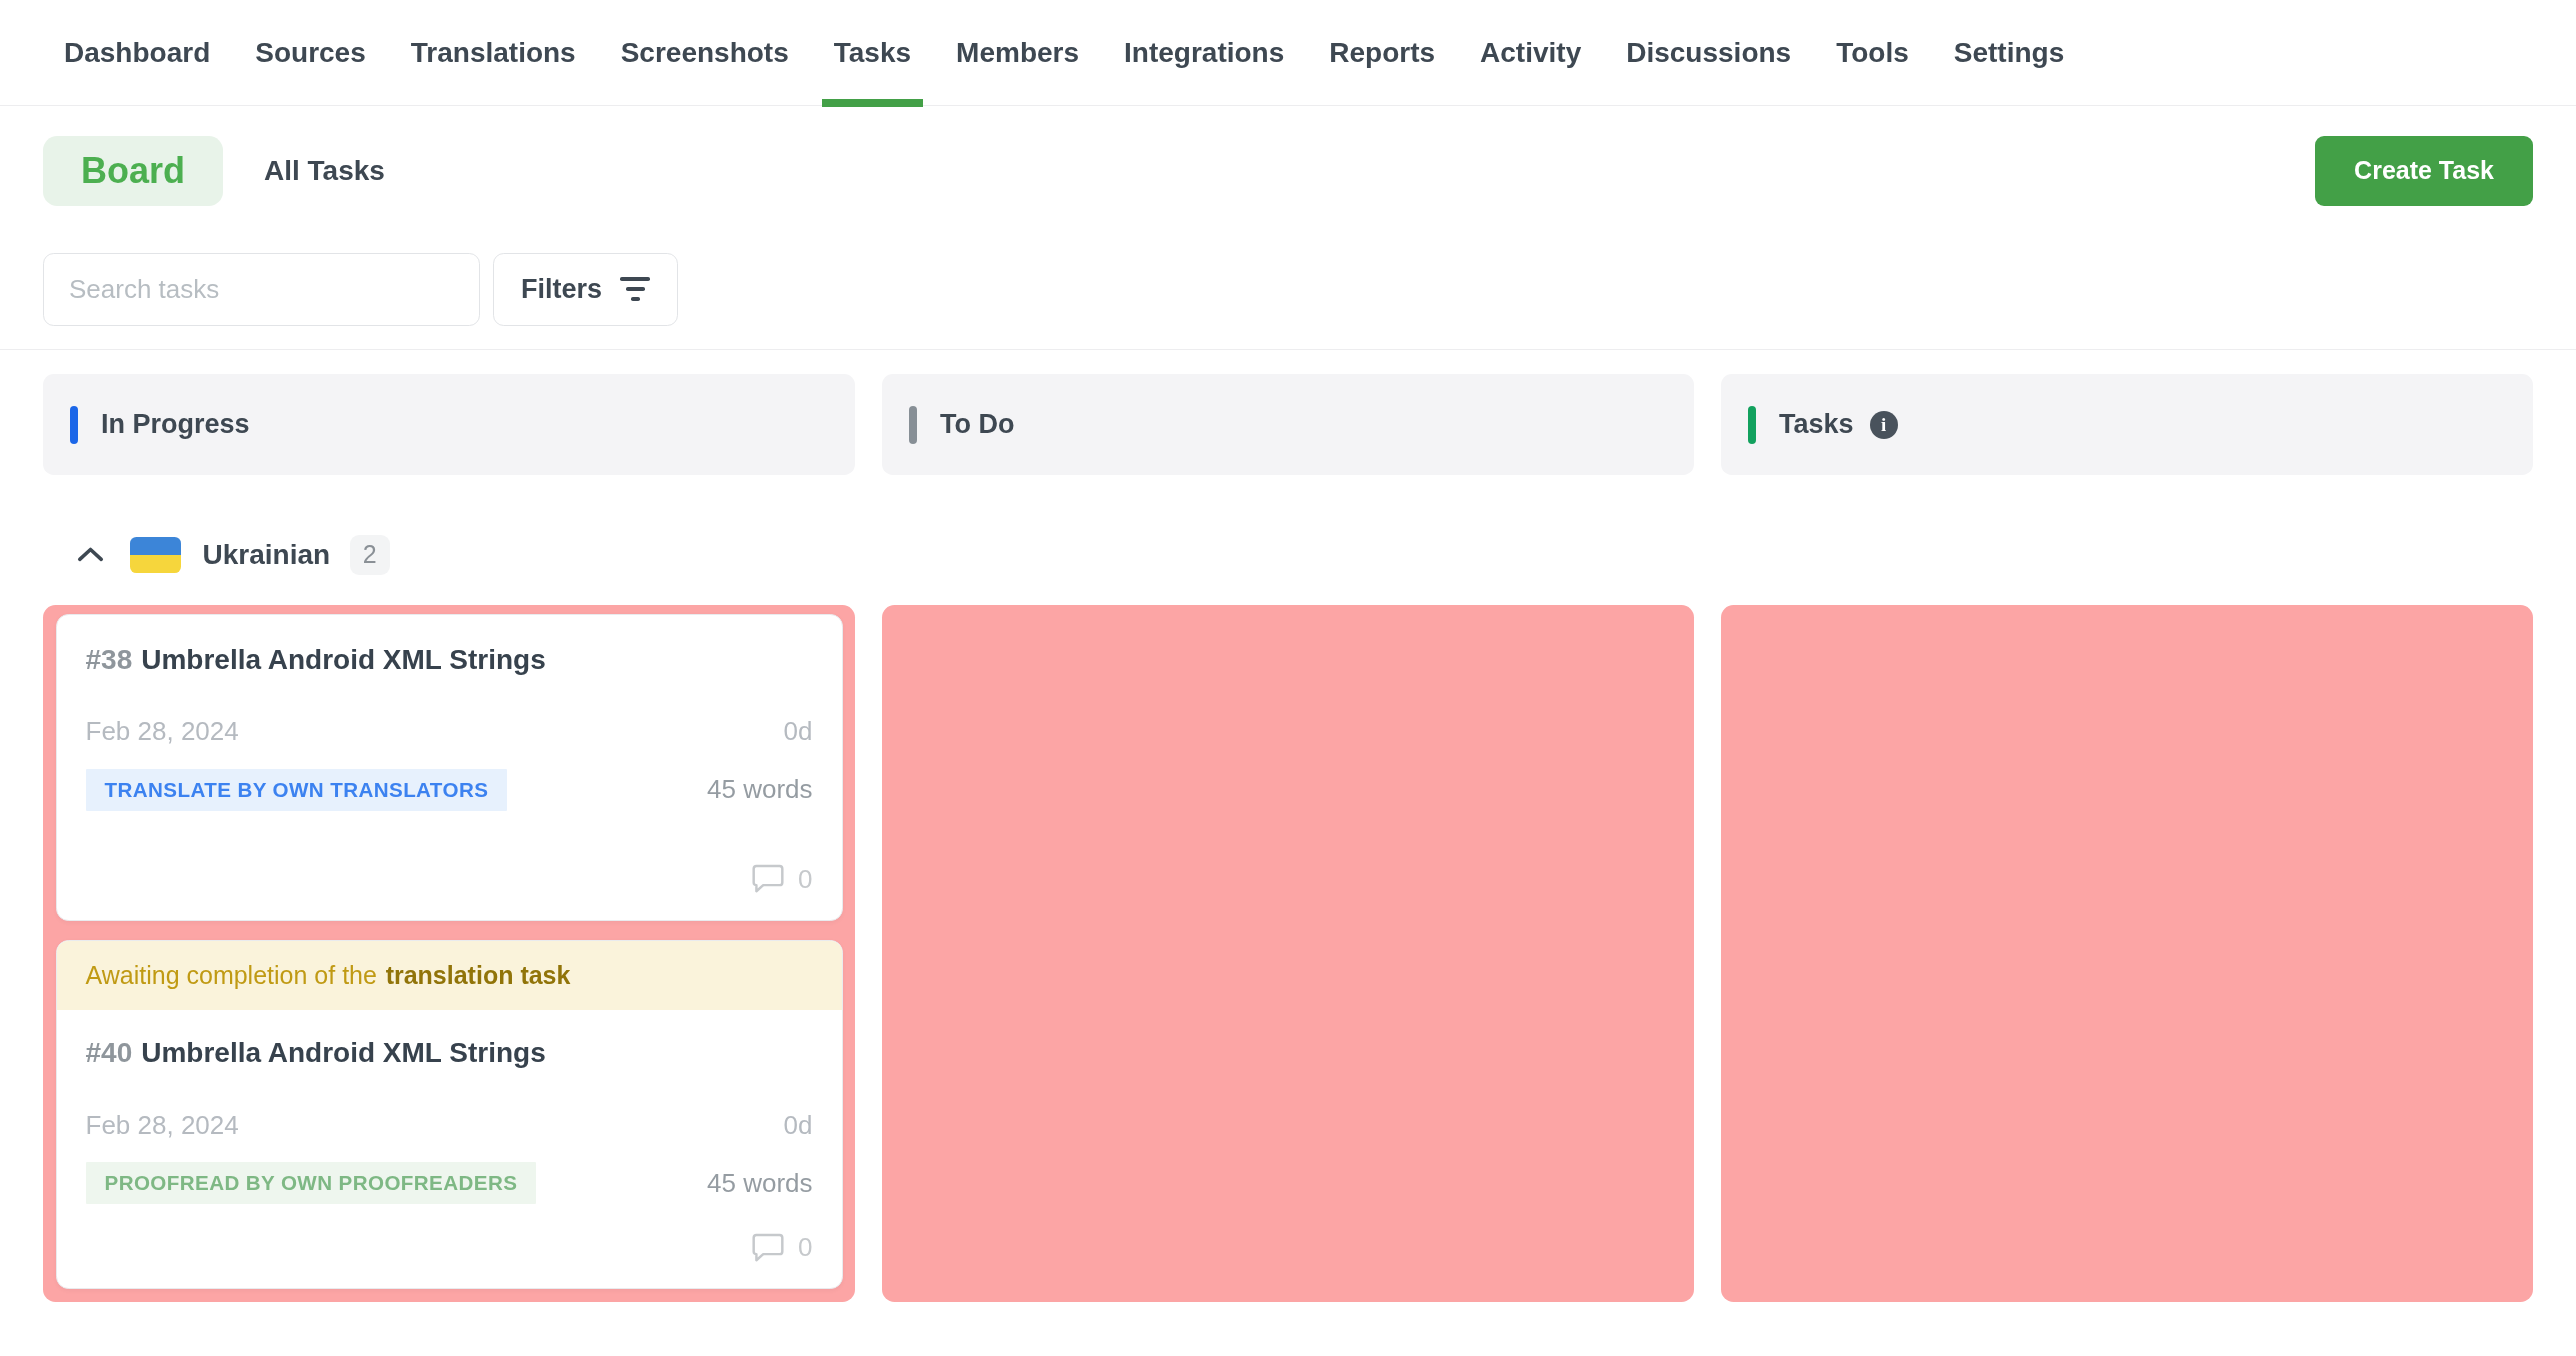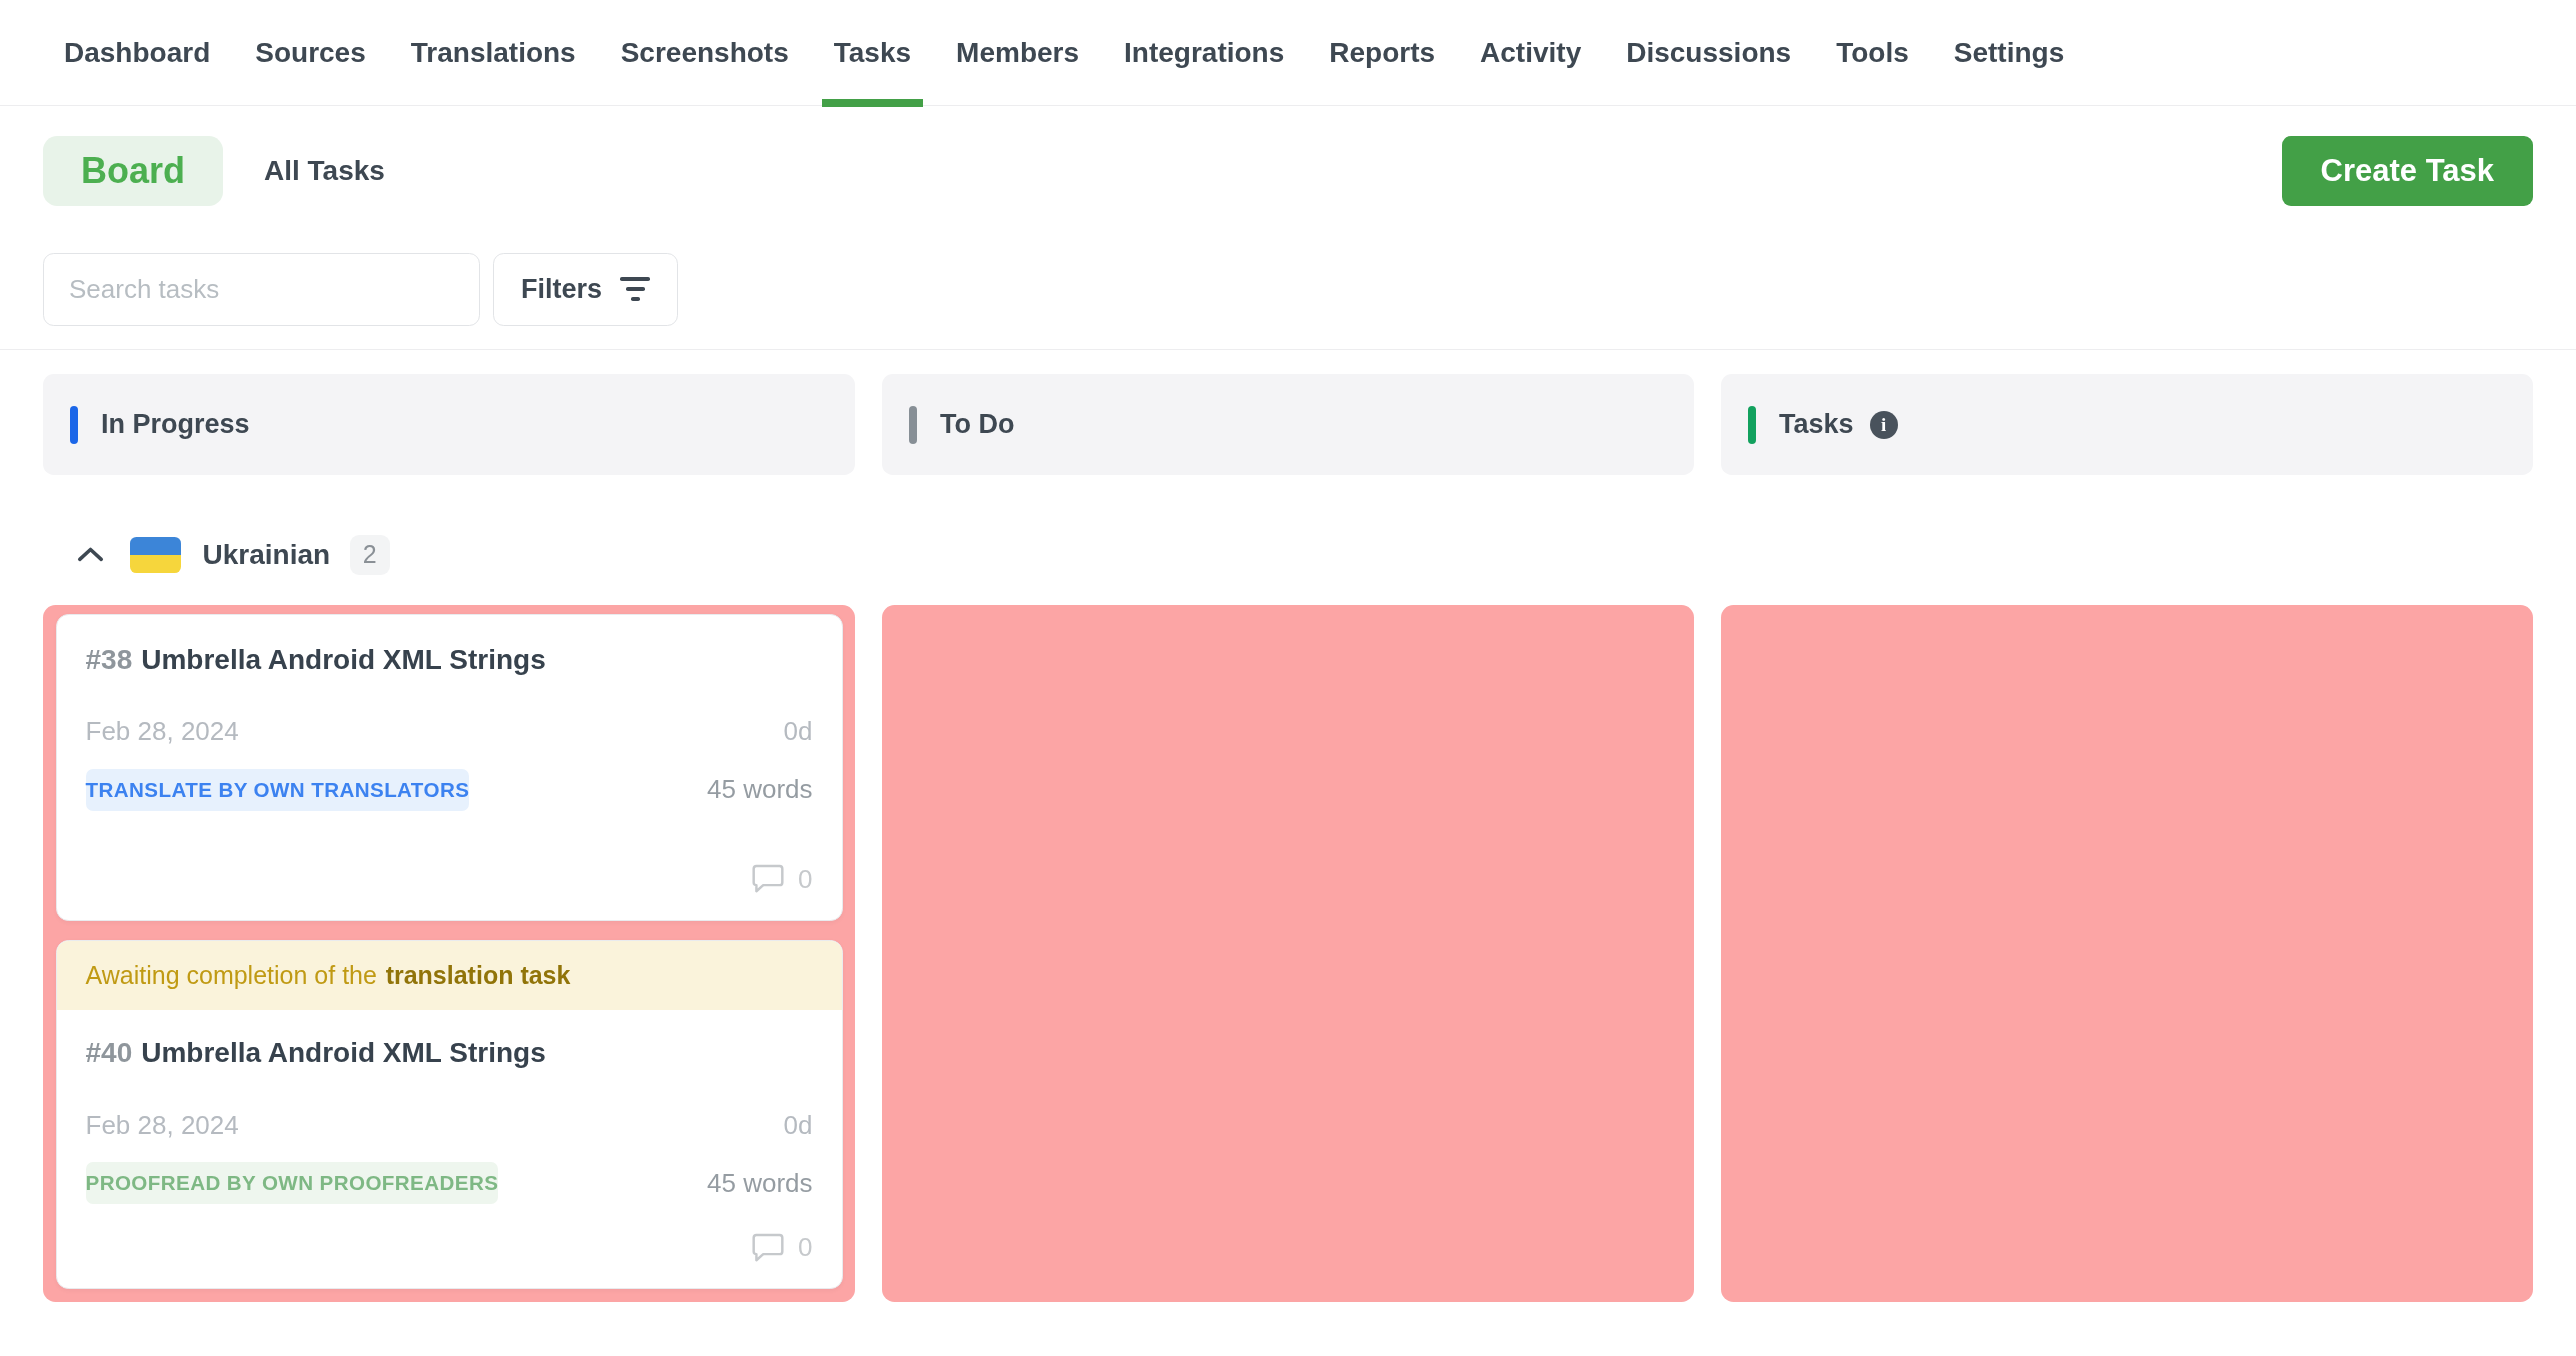--- a/index.html
+++ b/index.html
@@ -18,21 +18,21 @@
   .page { padding:0 43px; }
 
   
   .view-row { margin-top:29.5px; display:flex; align-items:center; height:70px; }
   .board-pill { height:70px; padding:0 38px; background:#e8f3e9; color:#4caf50;
                 border:none; border-radius:14.3px; font-size:36px; font-weight:600;
                 font-family:inherit; cursor:pointer; }
   .all-tasks-tab { margin-left:41px; background:none; border:none; font-size:28px;
                 font-weight:600; color:#3e4852; font-family:inherit; cursor:pointer; }
   .create-task { margin-left:auto; height:70px; padding:0 39px; background:#43a047;
-                color:#ffffff; border:none; border-radius:9px; font-size:31px;
+                color:#ffffff; border:none; border-radius:9px; font-size:25px;
                 font-weight:600; font-family:inherit; cursor:pointer; }
 
   
   .filter-row { margin-top:47px; display:flex; height:73px; gap:13px; }
   .search-input { width:437px; height:73px; border:1.8px solid #e2e4e7; border-radius:10.7px;
                 padding:0 25px; font-size:26px; color:#3e4852; font-family:inherit; outline:none; }
   .search-input::placeholder { color:#b7bdc2; }
   .filters-btn { display:flex; align-items:center; gap:18px; padding:0 27px; background:#fff;
                 border:1.8px solid #e2e4e7; border-radius:10.7px; font-size:27px; font-weight:600;
                 color:#3e4852; font-family:inherit; cursor:pointer;text-align:right; }
@@ -77,22 +77,22 @@
   .task-card { background:#ffffff; border:1.8px solid #e9ebee; border-radius:12.5px;
                box-shadow:0 1.8px 4.5px rgba(25,35,45,0.04); cursor:pointer; }
   .card-1 { height:307px; padding:27px 29px 25px; display:flex; flex-direction:column; }
   .card-2 { height:349px; display:flex; flex-direction:column; overflow:hidden; }
 
   .card-title-row { font-size:28px; font-weight:600; color:#37424d; line-height:1.3; }
   .task-id { color:#8f969c; margin-right:9px; }
   .card-meta { margin-top:38px; display:flex; justify-content:space-between;
                font-size:26px; color:#b5bac0; }
   .card-badge-row { margin-top:21.5px; display:flex; justify-content:space-between; align-items:center; }
-  .wf-badge { font-size:20.6px; font-weight:700; letter-spacing:0.4px; padding:9px 0;
-              border-radius:7px; white-space:nowrap; }
+  .wf-badge { font-size:20.6px; font-weight:700; letter-spacing:0.4px; padding:9px 19px;
+              border-radius:1px; white-space:nowrap; }
   .badge-blue { color:#3c82f0; background:#e7f1fd; }
   .badge-green { color:#7eb884; background:#eef6ee; }
   .words { font-size:26px; color:#959ca2; }
   .card-footer { margin-top:auto; display:flex; justify-content:flex-end; align-items:center;
                  gap:13.4px; font-size:26px; color:#c6c9cc; }
 
   .notice { flex:none; height:69px; background:#faf3db; display:flex; align-items:center;
             padding:0 29px; font-size:25px; color:#c09a14; white-space:nowrap; }
   .notice-link { font-weight:700; color:#917409; margin-left:0.35em; text-decoration:none;
                  cursor:pointer; }

